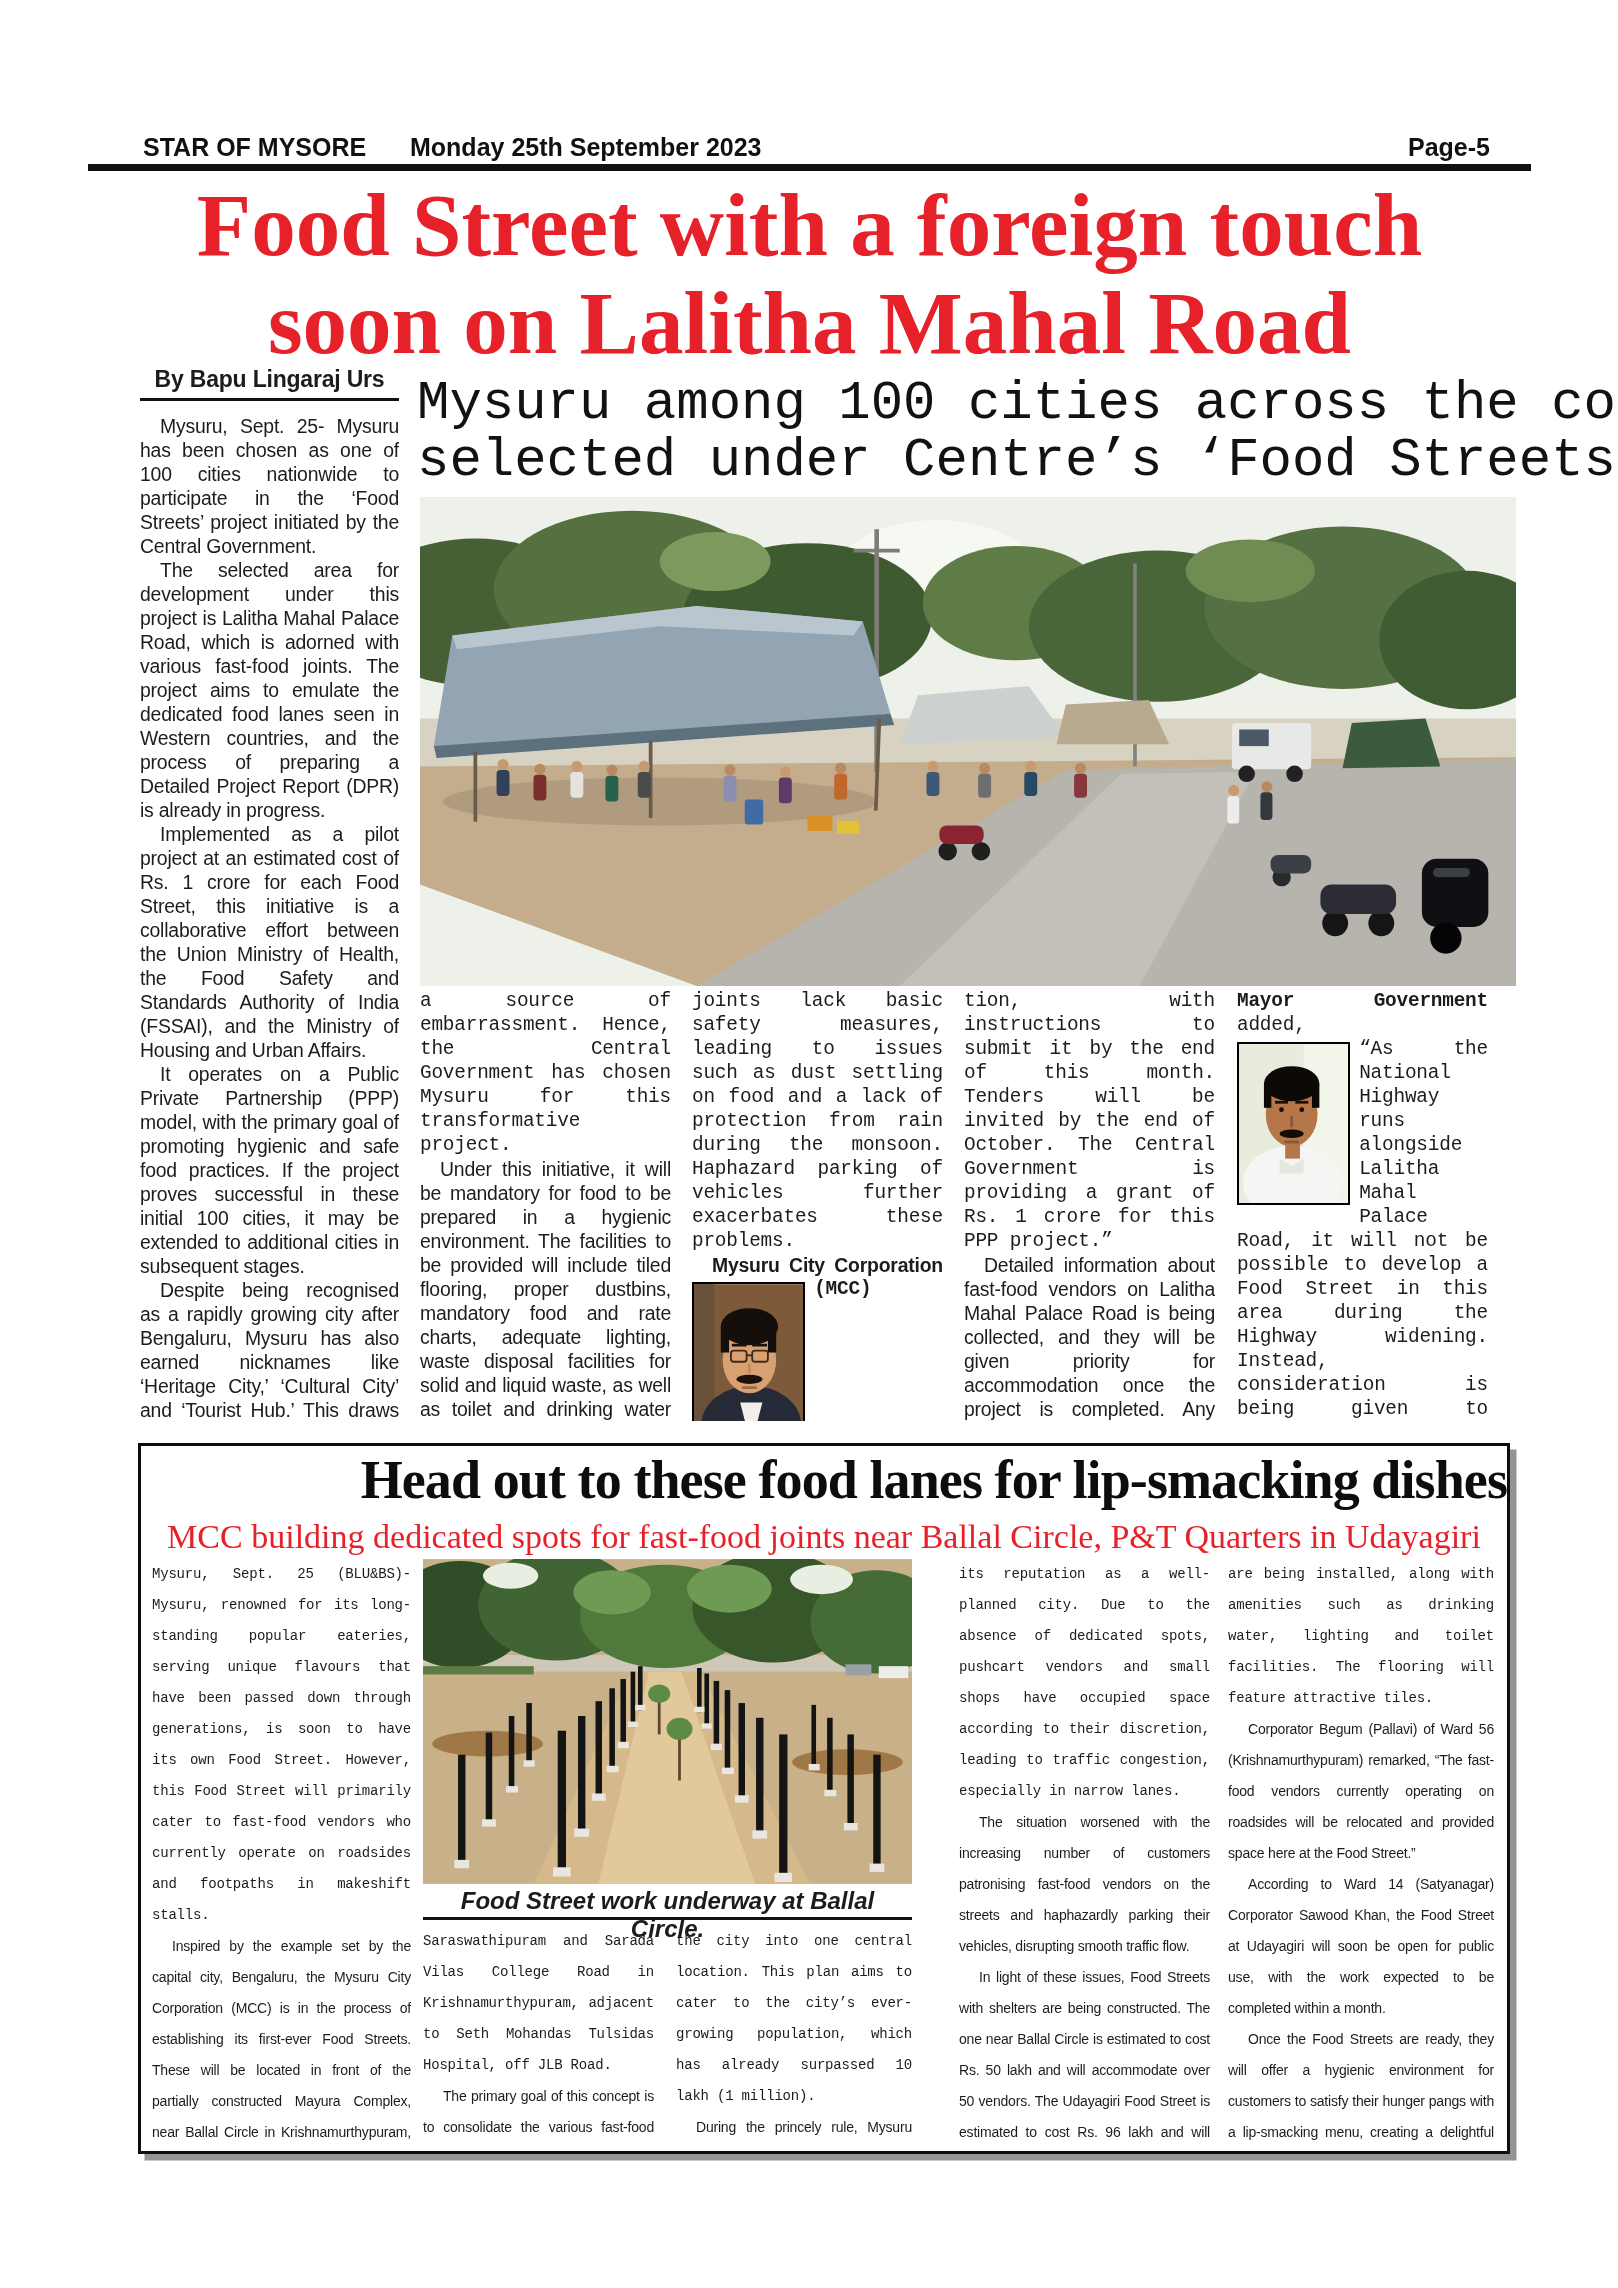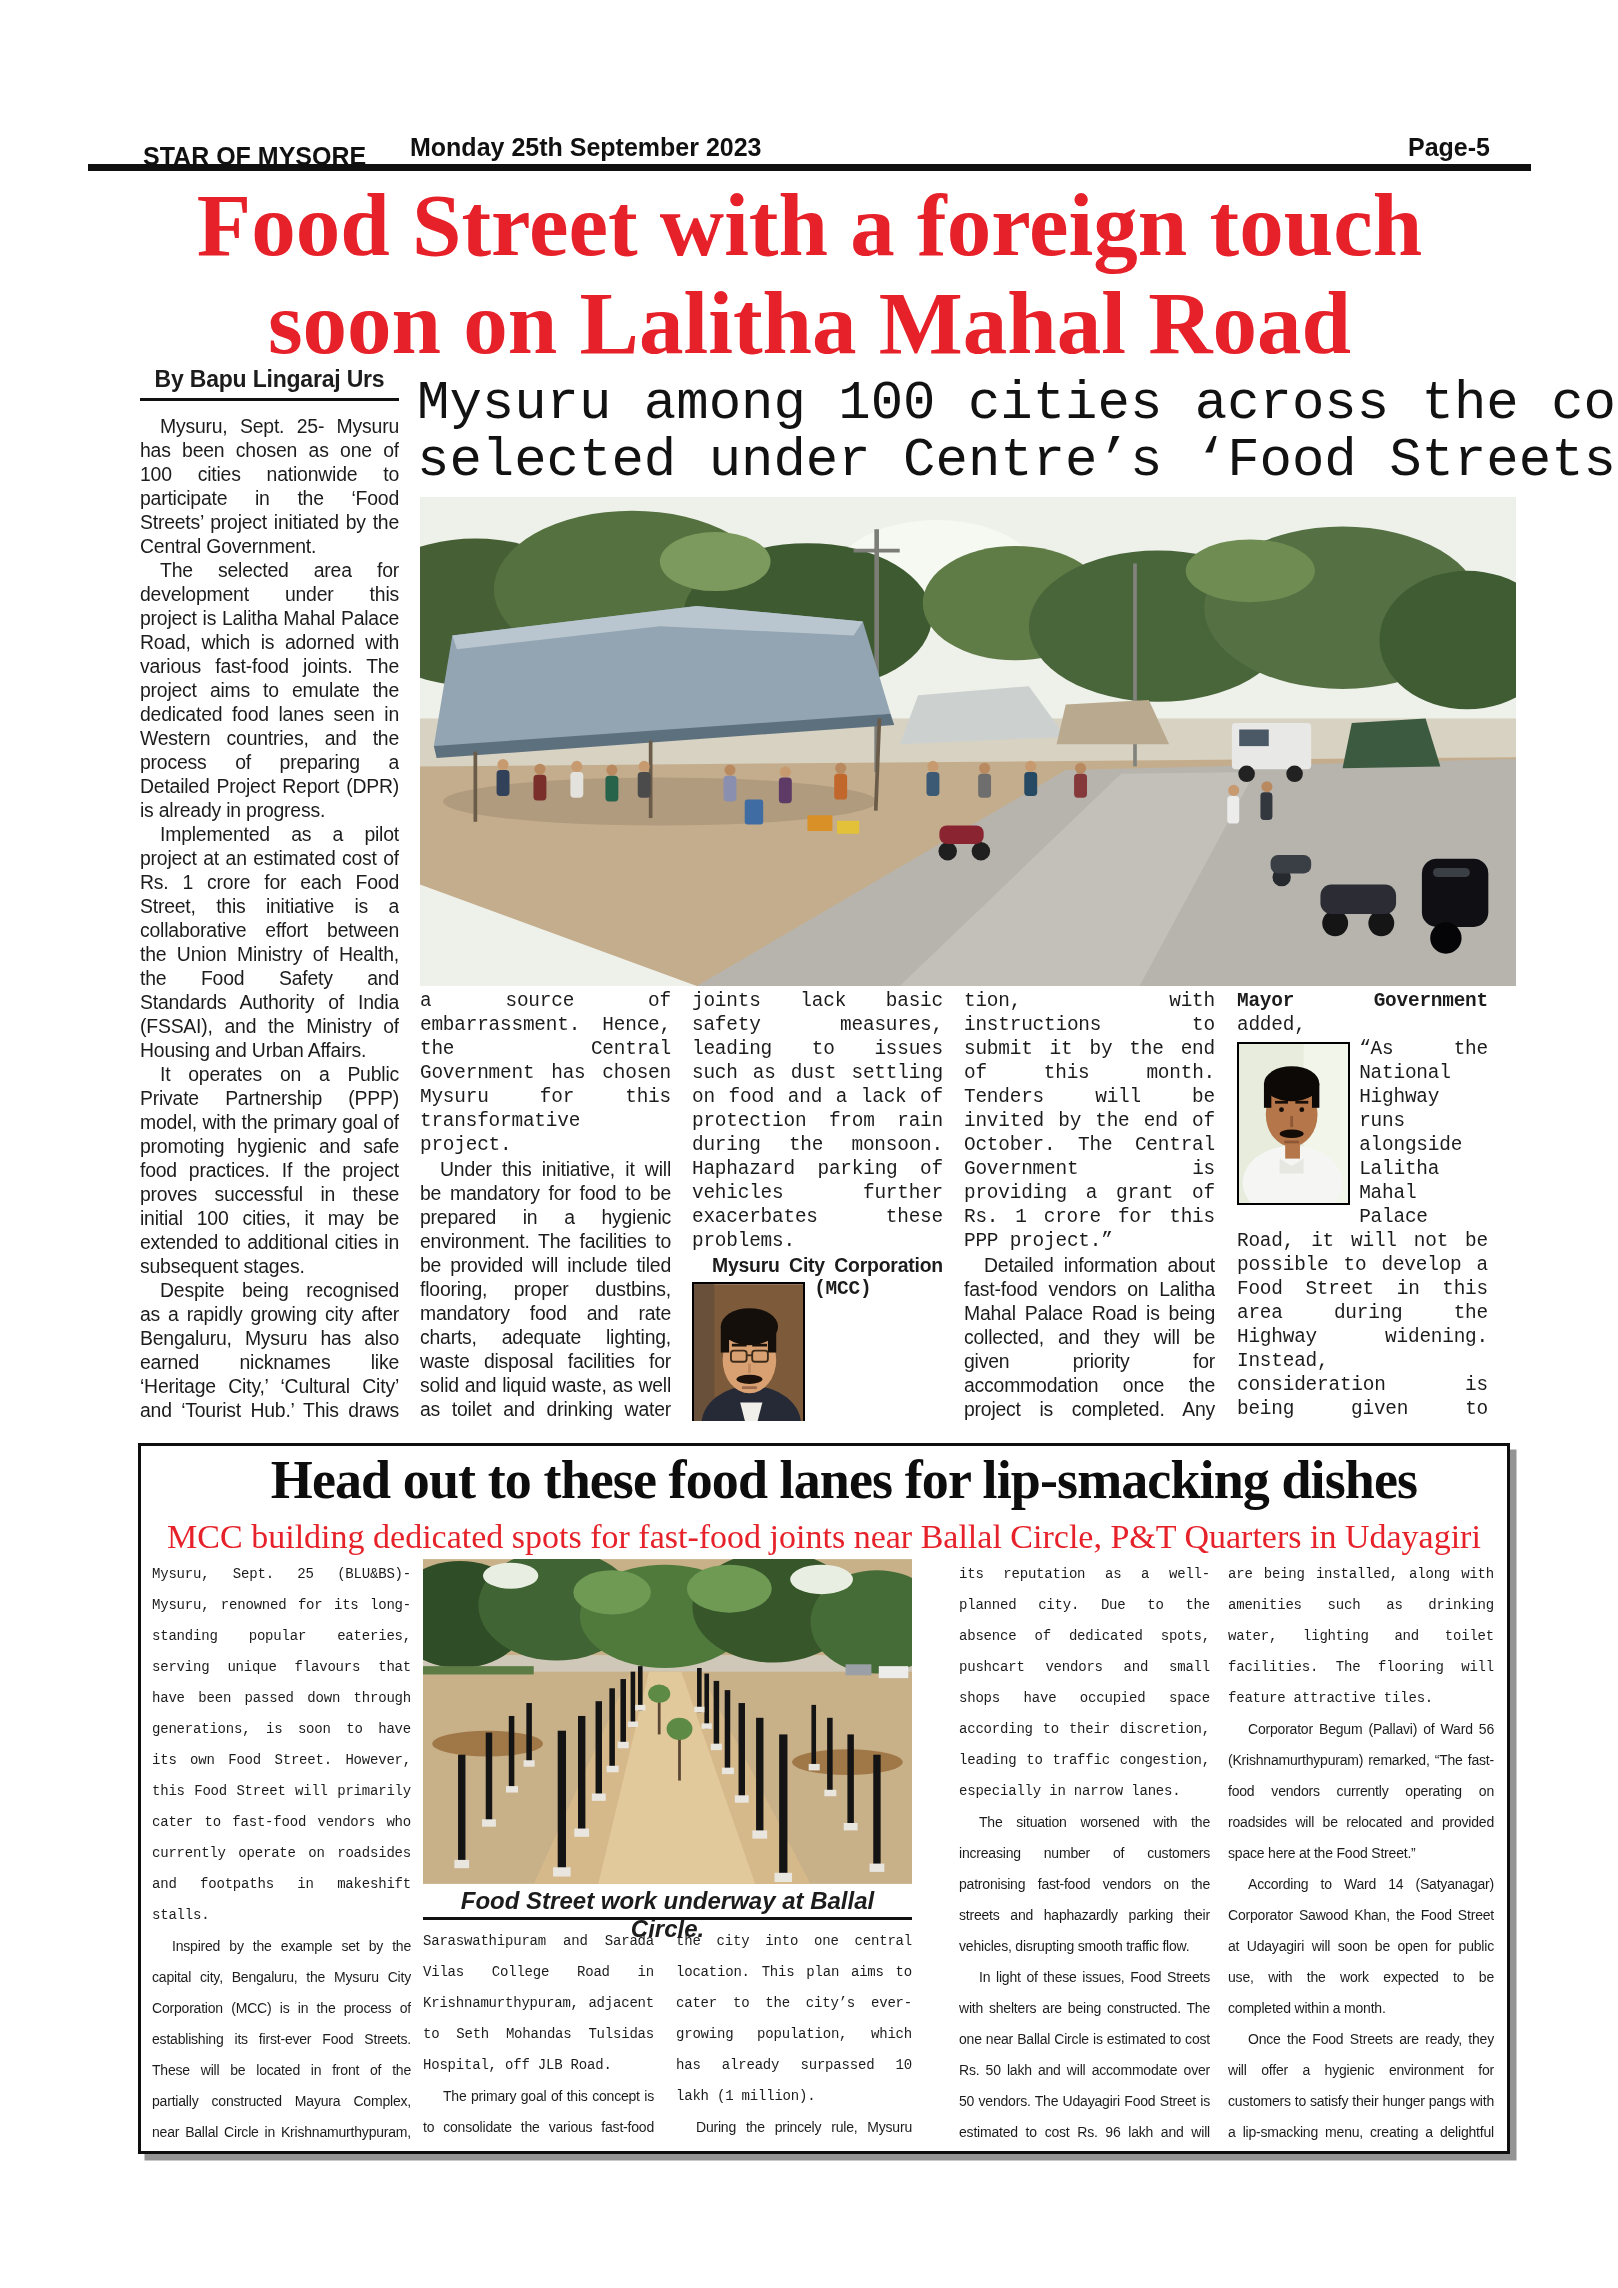--- a/index.html
+++ b/index.html
@@ -23,36 +23,36 @@
   .spread{text-align:justify;text-align-last:justify;text-indent:20px;}
   .byline{font-weight:bold;font-size:23px;text-align:center;}
   .bylinerule{height:2.8px;background:#111;margin:7.4px 0 13px 0;}
   .portrait{float:left;border:2.8px solid #000;margin:4.6px 9.2px 1.8px 0;width:109px;background:#fff;line-height:0;}
   .wrapblock{overflow:hidden;}
   
   .photo{position:absolute;line-height:0;}
   
   .a2box{position:absolute;left:138px;top:1443px;width:1366px;height:705px;
          border:3.7px solid #0e0e0e;box-shadow:6.5px 6.5px 0 #949494;background:#fff;}
-  .a2hl{position:absolute;left:0;top:7.4px;width:100%;text-align:center;white-space:nowrap;
+  .a2hl{position:absolute;left:0;top:7.4px;width:100%;text-align:right;white-space:nowrap;
         font-family:"Liberation Serif",serif;font-weight:bold;font-size:54px;
-        letter-spacing:-0.9px;color:#0d0d0d;line-height:1;padding-left:20px;}
+        letter-spacing:-0.9px;color:#0d0d0d;line-height:1;}
   .a2sub{position:absolute;left:0;top:74px;width:100%;text-align:center;white-space:nowrap;
          font-family:"Liberation Serif",serif;font-size:34px;color:#e62129;line-height:1;}
   .a2 .bodycol{font-size:14px;line-height:31px;}
   .caption{position:absolute;left:0;top:328px;width:489px;text-align:center;
            font-weight:bold;font-style:italic;font-size:24px;text-indent:0;}
   .caprule{position:absolute;left:0;top:358px;width:489px;height:2.8px;background:#111;}
 </style>
 </head>
 <body>
 
 <div class="page">
 
-  <div class="abs mast" style="left:143px;top:142px;">STAR OF MYSORE</div>
+  <div class="abs mast" style="left:143px;top:133px;">STAR OF MYSORE</div>
   <div class="abs mast" style="left:410px;top:133px;">Monday 25th September 2023</div>
   <div class="abs mast" style="right:129px;top:133px;">Page-5</div>
   <div class="abs mastrule" style="left:88px;top:164px;width:1443px;height:6.5px;"></div>
 
   <div class="hl" style="top:181px;">Food Street with a foreign touch</div>
   <div class="hl" style="top:279px;">soon on Lalitha Mahal Road</div>
 
   <div class="deck" style="top:377px;">Mysuru among 100 cities across the country</div>
   <div class="deck" style="top:434px;">selected under Centre’s ‘Food Streets’ project</div>
 

